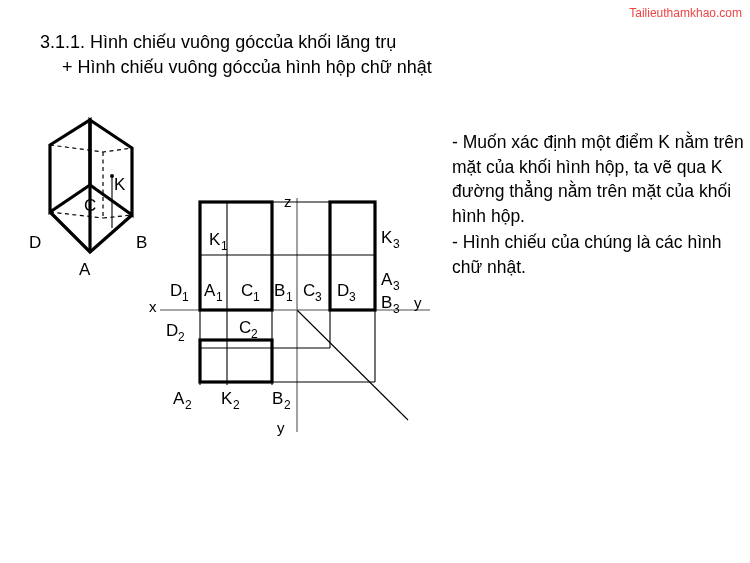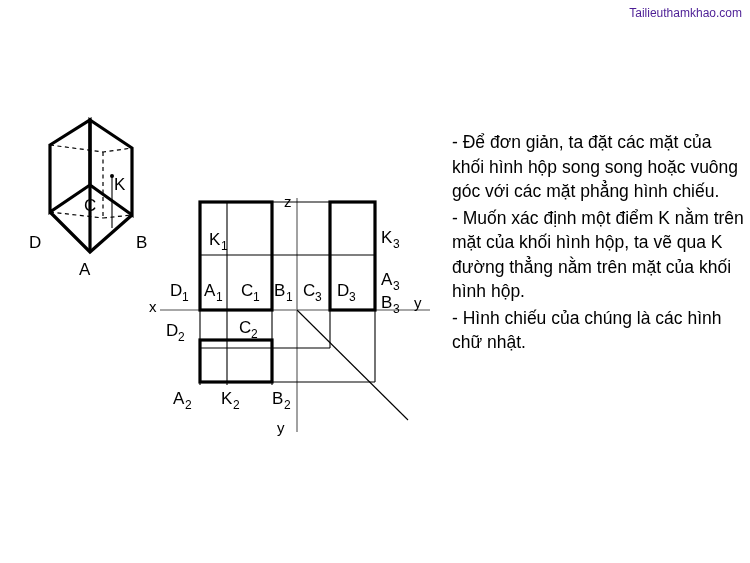--- a/index.html
+++ b/index.html
@@ -19,21 +19,21 @@
     position: absolute;
     left: 0; top: 0;
     width: 750px;
     height: 563px;
   }
   .watermark {
     position: absolute;
     right: 8px;
     top: 6px;
     font-size: 12px;
-    color: #4c1d95;
+    color: #ef4444;
     letter-spacing: 0px;
     font-family: "Liberation Sans", sans-serif;
     white-space: nowrap;
   }
   .heading {
     position: absolute;
     left: 40px;
     top: 30px;
     width: 520px;
     font-size: 18px;
@@ -93,23 +93,26 @@
     fill: #000;
   }
 </style>
 </head>
 <body>
 
 <div id="stage">
 
   <div class="watermark">Tailieuthamkhao.com</div>
 
+  <div class="heading">
+    <span>3.1.1. Hình chiếu vuông góccủa khối lăng trụ</span>
+    <span class="line2">+ Hình chiếu vuông góccủa hình hộp chữ nhật</span>
+  </div>
 
   <div class="notes">
-    <p>- Để đơn giản, ta đặt các mặt của khối hình hộp song song hoặc vuông góc với các mặt phẳng hình chiếu.</p>
     <p>-  Muốn xác định một điểm K nằm trên mặt của khối hình hộp, ta vẽ qua K đường thẳng nằm trên mặt của khối hình hộp.</p>
     <p>-  Hình chiếu của chúng là các hình chữ nhật.</p>
   </div>
 
   <svg class="figure" viewBox="0 0 750 563">
 
     <g>
 
       <path class="thick" d="M 50,145 L 90,120 L 90,185 L 50,212 Z"></path>
       <path class="thick" d="M 90,120 L 132,148 L 132,215 L 90,185 Z"></path>

